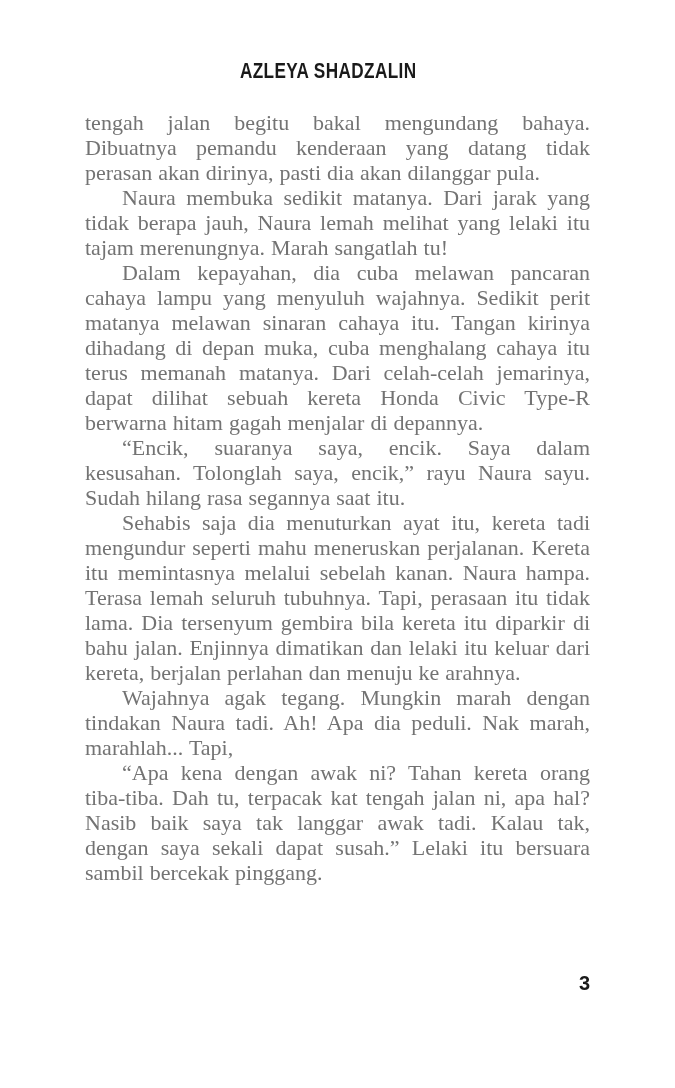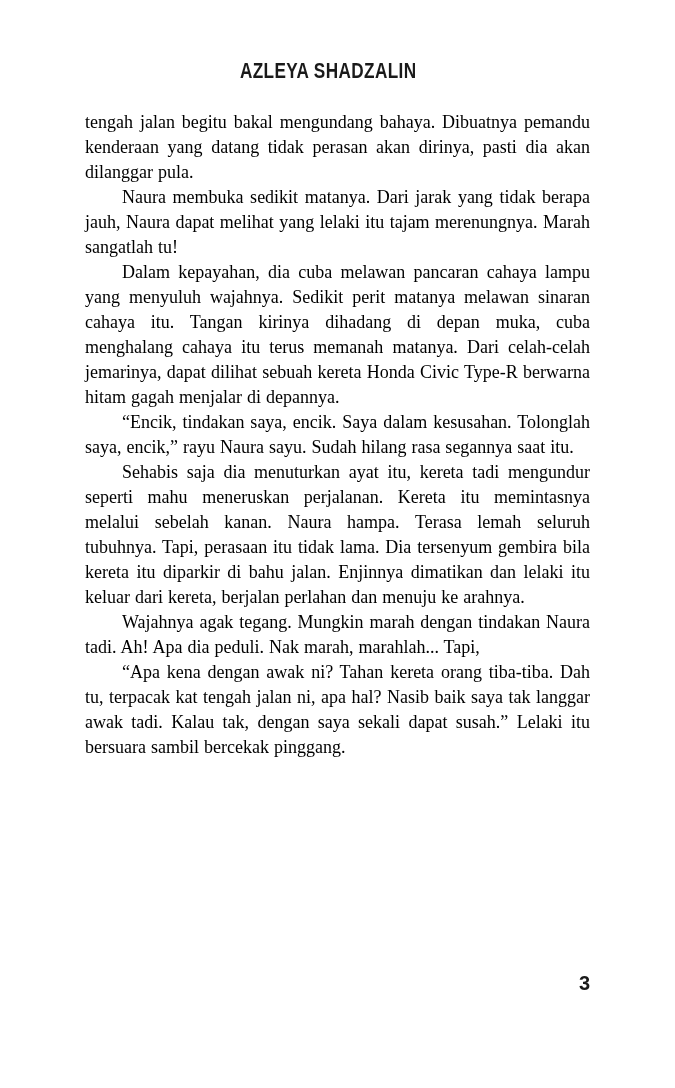--- a/index.html
+++ b/index.html
@@ -31,22 +31,22 @@
     color: #1a1a1a;
     transform: scaleX(0.78);
     transform-origin: center;
     white-space: nowrap;
   }
   .textblock {
     position: absolute;
     top: 110px;
     left: 85px;
     width: 505px;
-    color: #000000;
-    font-size: 18px;
+    color: #737373;
+    font-size: 22px;
     line-height: 25px;
     text-align: justify;
     hyphens: none;
     -webkit-hyphens: none;
     word-spacing: 0.5px;
   }
   .textblock p {
     margin: 0;
     padding: 0;
   }
@@ -71,23 +71,23 @@
 <body>
 
 <div class="sheet">
 
   <div class="running-header">
     <span>AZLEYA SHADZALIN</span>
   </div>
 
   <div class="textblock">
     <p class="para">tengah jalan begitu bakal mengundang bahaya. Dibuatnya pemandu kenderaan yang datang tidak perasan akan dirinya, pasti dia akan dilanggar pula.</p>
-    <p class="para indent">Naura membuka sedikit matanya. Dari jarak yang tidak berapa jauh, Naura dapat melihat yang lelaki itu tajam merenungnya. Marah sangatlah tu!</p>
+    <p class="para indent">Naura membuka sedikit matanya. Dari jarak yang tidak berapa jauh, Naura lemah melihat yang lelaki itu tajam merenungnya. Marah sangatlah tu!</p>
     <p class="para indent">Dalam kepayahan, dia cuba melawan pancaran cahaya lampu yang menyuluh wajahnya. Sedikit perit matanya melawan sinaran cahaya itu. Tangan kirinya dihadang di depan muka, cuba menghalang cahaya itu terus memanah matanya. Dari celah-celah jemarinya, dapat dilihat sebuah kereta Honda Civic Type-R berwarna hitam gagah menjalar di depannya.</p>
-    <p class="para indent">“Encik, tindakan saya, encik. Saya dalam kesusahan. Tolonglah saya, encik,” rayu Naura sayu. Sudah hilang rasa segannya saat itu.</p>
+    <p class="para indent">“Encik, suaranya saya, encik. Saya dalam kesusahan. Tolonglah saya, encik,” rayu Naura sayu. Sudah hilang rasa segannya saat itu.</p>
     <p class="para indent">Sehabis saja dia menuturkan ayat itu, kereta tadi mengundur seperti mahu meneruskan perjalanan. Kereta itu memintasnya melalui sebelah kanan. Naura hampa. Terasa lemah seluruh tubuhnya. Tapi, perasaan itu tidak lama. Dia tersenyum gembira bila kereta itu diparkir di bahu jalan. Enjinnya dimatikan dan lelaki itu keluar dari kereta, berjalan perlahan dan menuju ke arahnya.</p>
     <p class="para indent">Wajahnya agak tegang. Mungkin marah dengan tindakan Naura tadi. Ah! Apa dia peduli. Nak marah, marahlah... Tapi,</p>
     <p class="para indent">“Apa kena dengan awak ni? Tahan kereta orang tiba-tiba. Dah tu, terpacak kat tengah jalan ni, apa hal? Nasib baik saya tak langgar awak tadi. Kalau tak, dengan saya sekali dapat susah.” Lelaki itu bersuara sambil bercekak pinggang.</p>
   </div>
 
   <div class="footer">
     <span>3</span>
   </div>
 
 </div>

